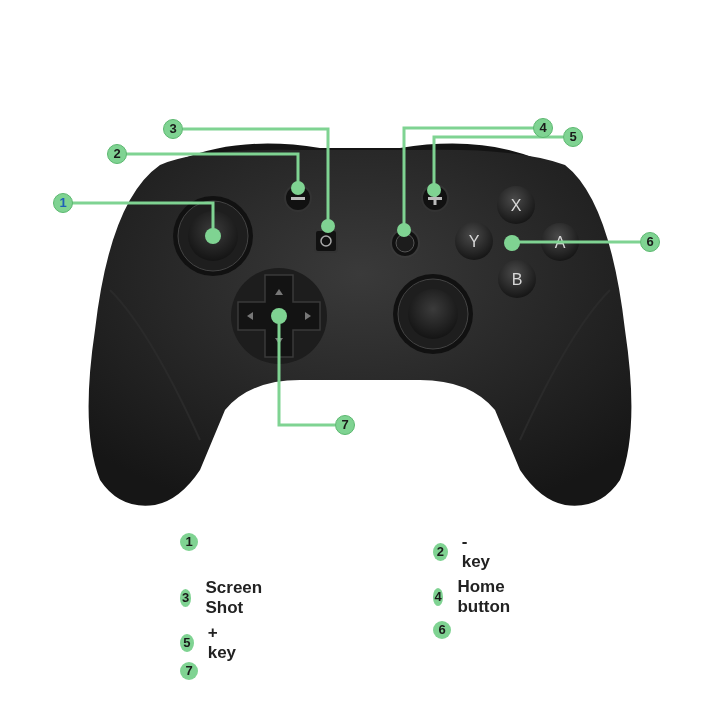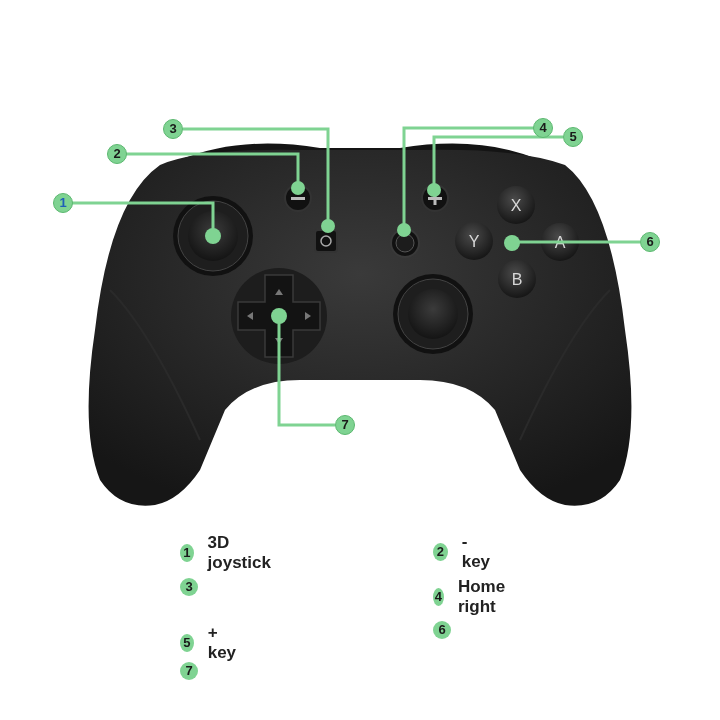--- a/index.html
+++ b/index.html
@@ -121,32 +121,32 @@
   <div class="badge" style="left:117px;top:154px">2</div>
   <div class="badge" style="left:173px;top:129px">3</div>
   <div class="badge" style="left:543px;top:128px">4</div>
   <div class="badge" style="left:573px;top:137px">5</div>
   <div class="badge" style="left:650px;top:242px">6</div>
   <div class="badge" style="left:345px;top:425px">7</div>
 
   <div class="legend">
     <div class="leg-item" style="left:180px;top:533px">
       <span class="leg-badge">1</span>
-      <span>3D joystick</span>
     </div>
     <div class="leg-item" style="left:433px;top:532px">
       <span class="leg-badge">2</span>
       <span>- key</span>
     </div>
     <div class="leg-item" style="left:180px;top:578px">
       <span class="leg-badge">3</span>
+      <span>Screen Shot</span>
     </div>
     <div class="leg-item" style="left:433px;top:577px">
       <span class="leg-badge">4</span>
-      <span>Home right</span>
+      <span>Home button</span>
     </div>
     <div class="leg-item" style="left:180px;top:623px">
       <span class="leg-badge">5</span>
       <span>+ key</span>
     </div>
     <div class="leg-item" style="left:433px;top:621px">
       <span class="leg-badge">6</span>
     </div>
     <div class="leg-item" style="left:180px;top:662px">
       <span class="leg-badge">7</span>

